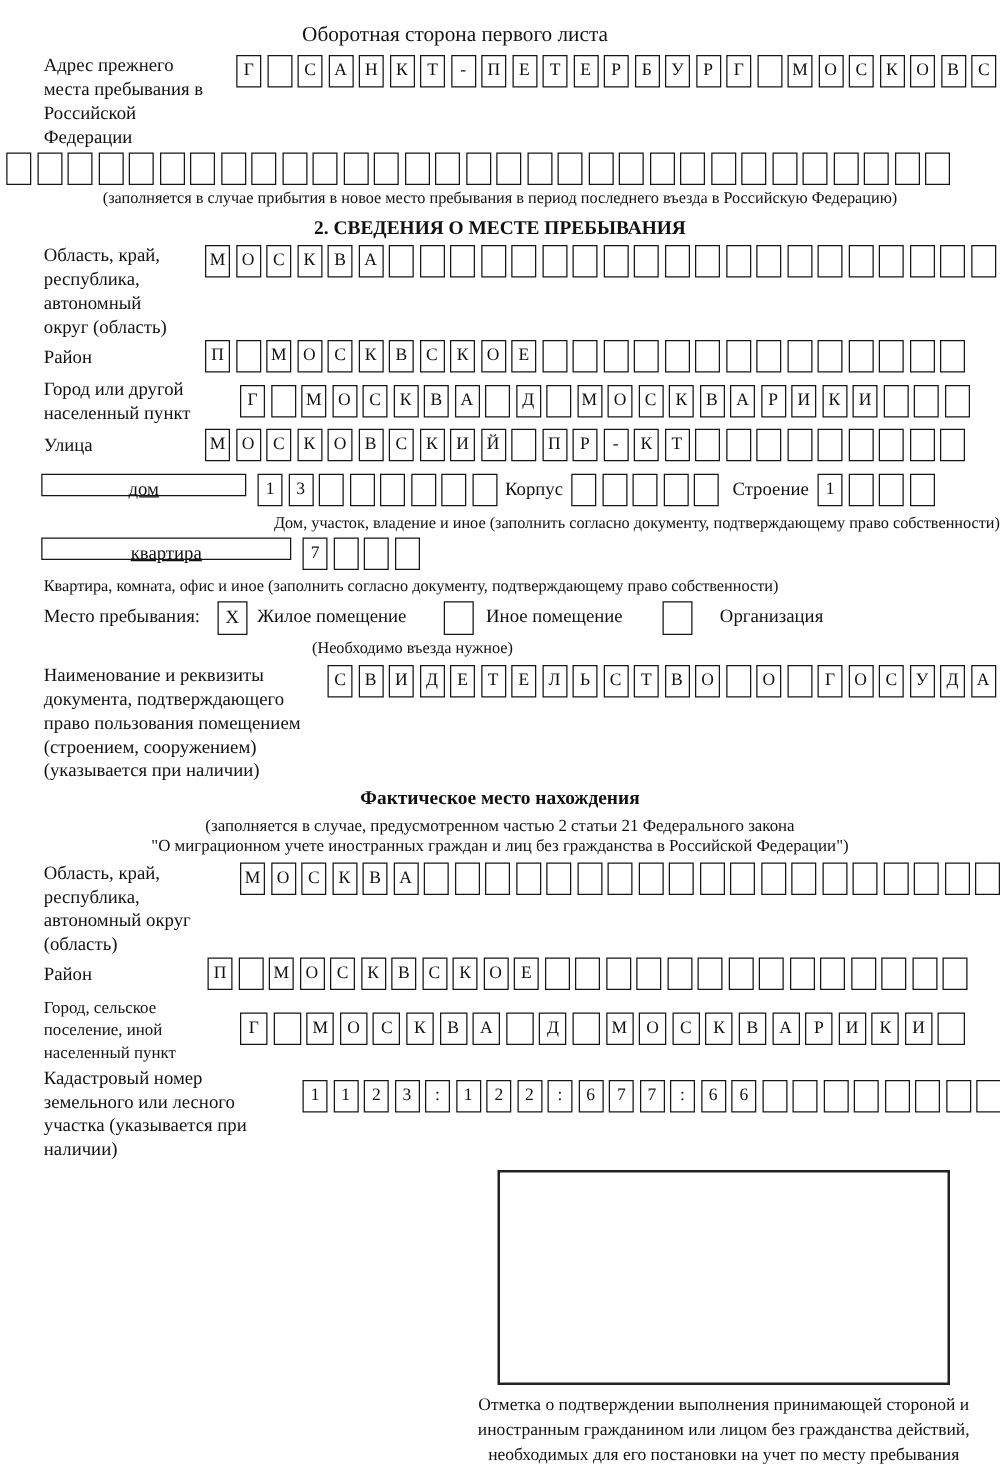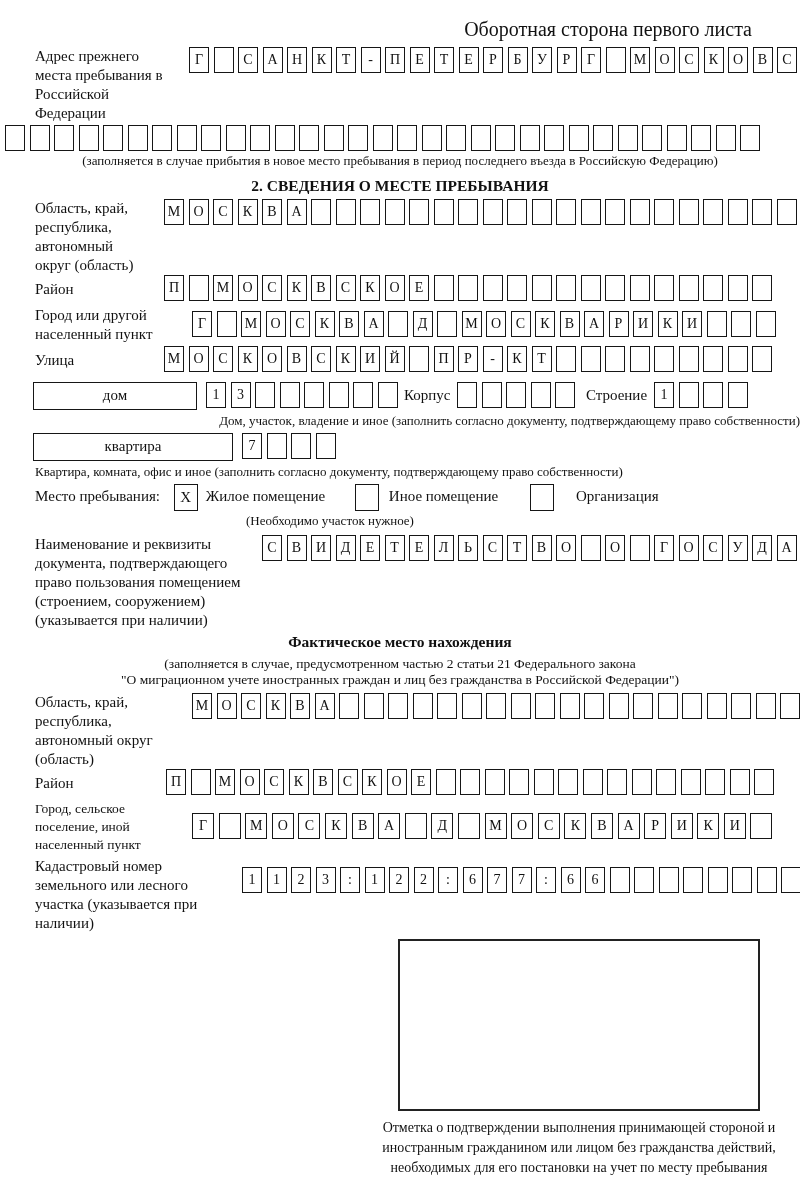--- a/index.html
+++ b/index.html
@@ -1,35 +1,35 @@
 <!DOCTYPE html>
 <html lang="ru"><head>
 <meta charset="utf-8">
 <style>
   html,body{margin:0;padding:0;background:#fff;}
   .form{
     position:relative;width:800px;height:1180px;overflow:hidden;
     font-family:"Liberation Serif","DejaVu Serif",serif;color:#111;background:#fff;
   }
-  .title-line{padding:18px 48px 0 0;text-align:right;font-size:20px;}
+  .title-line{padding:18px 72px 0 0;text-align:center;font-size:17px;}
   .flexrow{display:flex;align-items:flex-start;margin-left:35px;gap:14px;}
   .flexrow.vcenter{align-items:center;}
   .lbl{font-size:15px;line-height:19px;flex:0 0 auto;}
   .lbl.small{font-size:13.5px;line-height:18px;}
   .rows{display:flex;flex-direction:row;}
   .brow{white-space:nowrap;height:26px;margin-bottom:3px;}
   .cbox{
     display:inline-block;box-sizing:border-box;width:20px;height:26px;
     border:1.6px solid #161616;margin-right:4.5px;text-align:center;
     font-size:14px;line-height:23px;vertical-align:top;background:#fff;
   }
   .cbox.wide{width:22px;margin-right:4.6px;}
   .wbox{
-    display:inline-block;box-sizing:border-box;border:1.6px solid #161616;height:28px;
-    line-height:25px;text-align:center;font-size:15px;vertical-align:top;margin-right:9px;
+    display:inline-block;box-sizing:border-box;border:1.6px solid #161616;height:18px;
+    line-height:25px;text-align:center;font-size:15px;vertical-align:top;margin-right:9px;text-decoration:underline;
   }
   .ilabel{font-size:15px;display:inline-block;vertical-align:top;line-height:27px;}
   .chkbox{
     display:inline-block;box-sizing:border-box;width:24px;height:27px;border:1.7px solid #161616;
     text-align:center;line-height:24px;font-size:15px;vertical-align:middle;
   }
   .note{font-size:13px;line-height:16px;}
   .note.center{text-align:center;}
   .hdr{font-weight:bold;text-align:center;font-size:15.5px;line-height:19px;}
   .stamp-box{box-sizing:border-box;border:2px solid #222;width:362px;height:172px;margin:6px 0 0 398px;background:#fff;}
@@ -88,21 +88,21 @@
     <span class="wbox" style="width:200px;">квартира</span><span class="brow" style="display:inline-block;"><span class="cbox">7</span><span class="cbox"></span><span class="cbox"></span><span class="cbox"></span></span>
   </div>
   <div class="note" style="margin:2px 0 0 35px;">Квартира, комната, офис и иное (заполнить согласно документу, подтверждающему право собственности)</div>
 
   <div class="nowrap" style="margin:4px 0 0 35px;font-size:15px;">
     <span>Место пребывания:</span>
     <span class="chkbox" style="margin:0 8px 0 10px;">X</span><span>Жилое помещение</span>
     <span class="chkbox" style="margin:0 10px 0 26px;"></span><span>Иное помещение</span>
     <span class="chkbox" style="margin:0 22px 0 28px;"></span><span>Организация</span>
   </div>
-  <div class="note" style="width:660px;text-align:center;margin-top:2px;">(Необходимо участок нужное)</div>
+  <div class="note" style="width:660px;text-align:center;margin-top:2px;">(Необходимо въезда нужное)</div>
 
   <div class="flexrow" style="margin-top:6px;">
     <div class="lbl" style="width:213px;">Наименование и реквизиты документа, подтверждающего право пользования помещением (строением, сооружением) (указывается при наличии)</div>
     <div class="rows">
       <div class="brow" style="margin-bottom:6px;"><span class="cbox">С</span><span class="cbox">В</span><span class="cbox">И</span><span class="cbox">Д</span><span class="cbox">Е</span><span class="cbox">Т</span><span class="cbox">Е</span><span class="cbox">Л</span><span class="cbox">Ь</span><span class="cbox">С</span><span class="cbox">Т</span><span class="cbox">В</span><span class="cbox">О</span><span class="cbox"></span><span class="cbox">О</span><span class="cbox"></span><span class="cbox">Г</span><span class="cbox">О</span><span class="cbox">С</span><span class="cbox">У</span><span class="cbox">Д</span></div>
       <div class="brow" style="margin-bottom:6px;"><span class="cbox">А</span><span class="cbox">Р</span><span class="cbox">С</span><span class="cbox">Т</span><span class="cbox">В</span><span class="cbox">Е</span><span class="cbox">Н</span><span class="cbox">Н</span><span class="cbox">О</span><span class="cbox">Й</span><span class="cbox"></span><span class="cbox">Р</span><span class="cbox">Е</span><span class="cbox">Г</span><span class="cbox">И</span><span class="cbox">С</span><span class="cbox">Т</span><span class="cbox">Р</span><span class="cbox">А</span><span class="cbox">Ц</span><span class="cbox">И</span></div>
       <div class="brow"><span class="cbox">И</span><span class="cbox"></span><span class="cbox">П</span><span class="cbox">Р</span><span class="cbox">А</span><span class="cbox">В</span><span class="cbox">А</span><span class="cbox"></span><span class="cbox">№</span><span class="cbox">0</span><span class="cbox">0</span><span class="cbox">-</span><span class="cbox">0</span><span class="cbox">0</span><span class="cbox">-</span><span class="cbox">0</span><span class="cbox">0</span><span class="cbox">/</span><span class="cbox">0</span><span class="cbox">0</span><span class="cbox">0</span></div>
     </div>
   </div>
 

